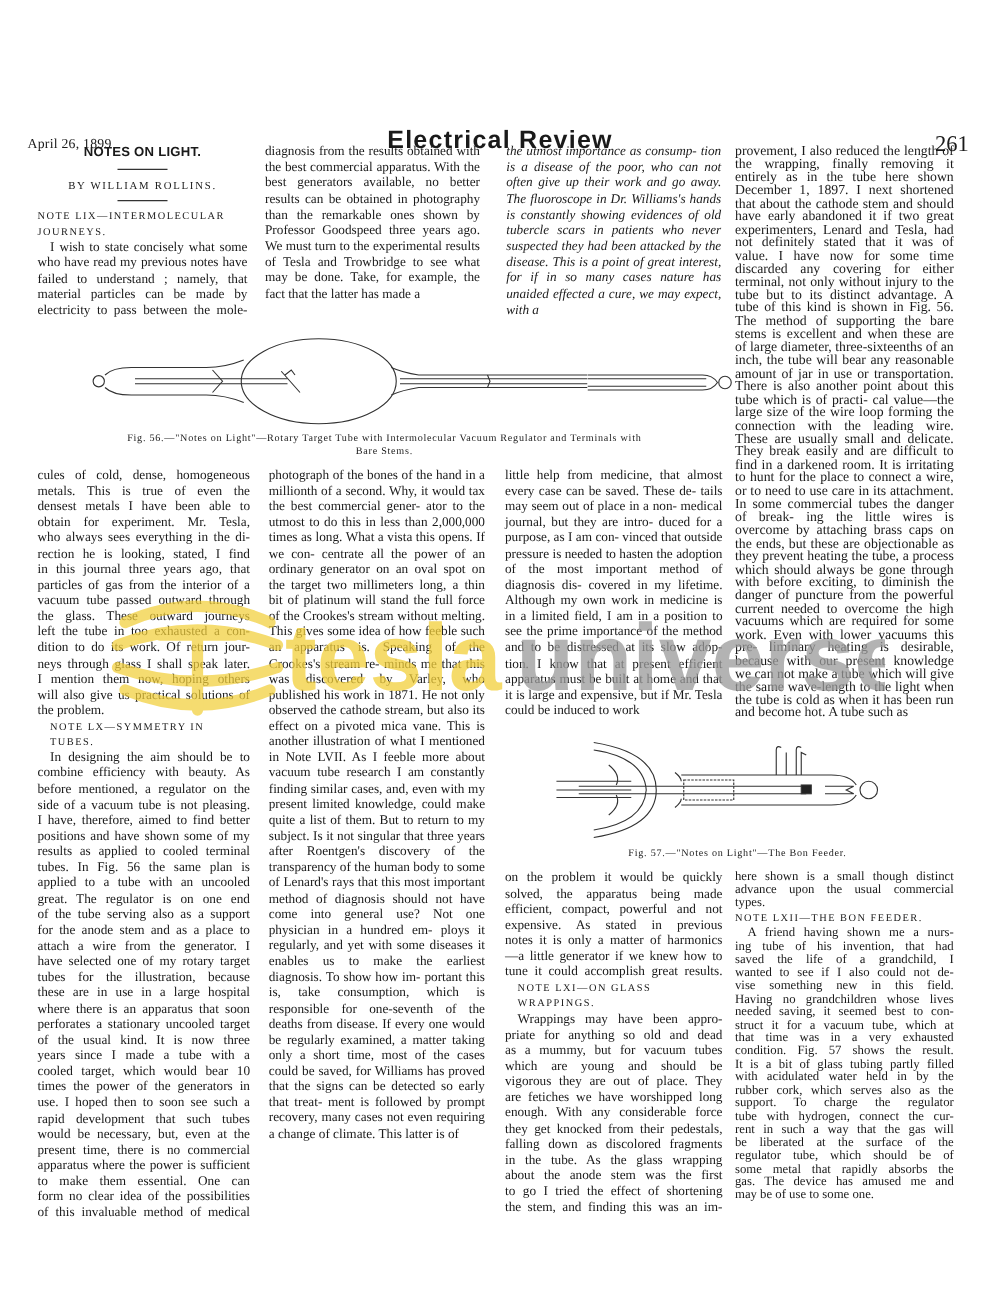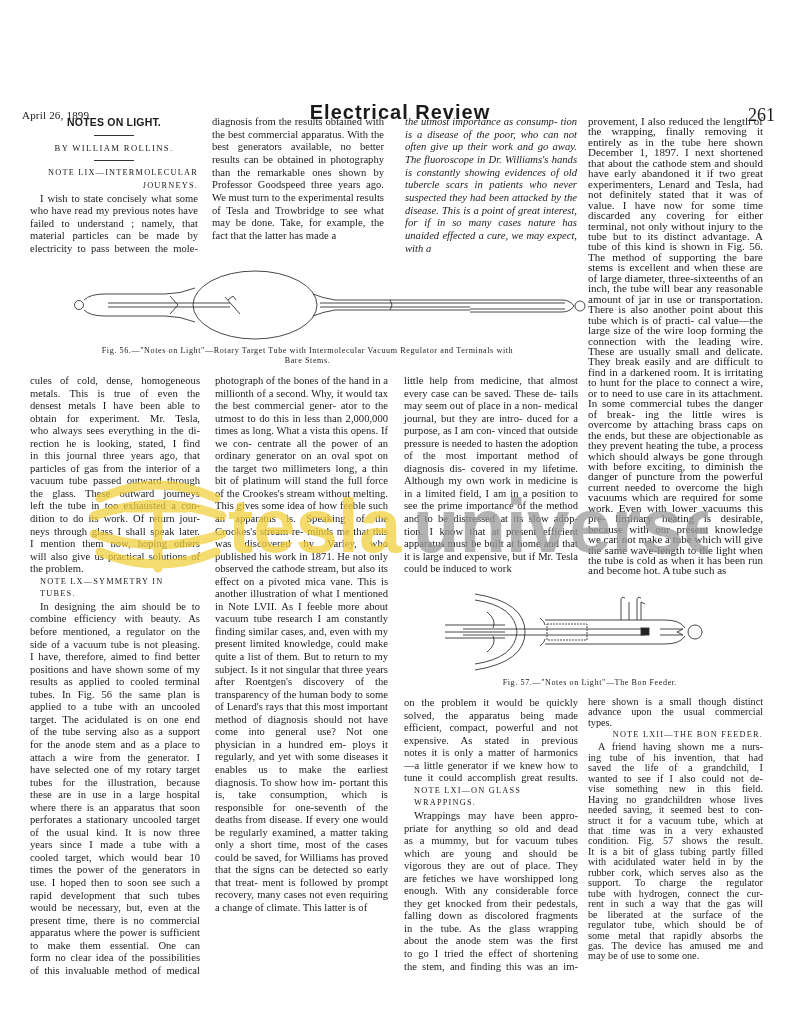--- a/index.html
+++ b/index.html
@@ -17,21 +17,21 @@
   .rh-page { position: absolute; right: 25px; top: 4px; font-size: 18px; font-family: "Liberation Serif", serif; }
 
   
   .col { position: absolute; font-family: "Liberation Serif", serif; font-size: 10.6px; line-height: 12.65px; text-align: justify; hyphens: manual; }
   .col .lines span { display: block; text-align: justify; text-align-last: justify; white-space: nowrap; }
   .col .lines span.last { text-align-last: left; }
 
   .article-title { text-align: center; font-family: "Liberation Sans", sans-serif; font-weight: bold; font-size: 10.5px; margin: 0 0 6px 0; letter-spacing: 0.2px; }
   .rule { width: 40px; height: 1px; background: #333; margin: 0 auto 6px auto; }
   .byline { text-align: center; font-size: 8.6px; letter-spacing: 1.4px; margin: 0 0 6px 0; }
-  .note-head { text-align: right; font-size: 8.3px; letter-spacing: 1.2px; line-height: 12.6px; margin: 0; }
+  .note-head { text-align: left; font-size: 8.3px; letter-spacing: 1.2px; line-height: 12.6px; margin: 0; }
 
   
   .fig { position: absolute; }
   .caption { position: absolute; font-family: "Liberation Serif", serif; font-size: 8.1px; letter-spacing: 0.6px; text-align: center; line-height: 10px; }
 
   
   .watermark { position: absolute; left: 88px; top: 468px; width: 620px; height: 120px; pointer-events: none; }
 </style>
 </head>
 <body>
@@ -191,21 +191,21 @@
     <div class="lines">
       <span style="padding-left:10px">In designing the aim should be to</span>
       <span>combine efficiency with beauty.  As</span>
       <span>before mentioned, a regulator on the</span>
       <span>side of a vacuum tube is not pleasing.</span>
       <span>I have, therefore, aimed to find better</span>
       <span>positions and have shown some of my</span>
       <span>results as applied to cooled terminal</span>
       <span>tubes.  In Fig. 56 the same plan is</span>
       <span>applied to a tube with an uncooled</span>
-      <span>target.  The acidulated is on one end</span>
+      <span>great.  The regulator is on one end</span>
       <span>of the tube serving also as a support</span>
       <span>for the anode stem and as a place to</span>
       <span>attach a wire from the generator.  I</span>
       <span>have selected one of my rotary target</span>
       <span>tubes for the illustration, because</span>
       <span>these are in use in a large hospital</span>
       <span>where there is an apparatus that soon</span>
       <span>perforates a stationary uncooled target</span>
       <span>of the usual kind.  It is now three</span>
       <span>years since I made a tube with a</span>

